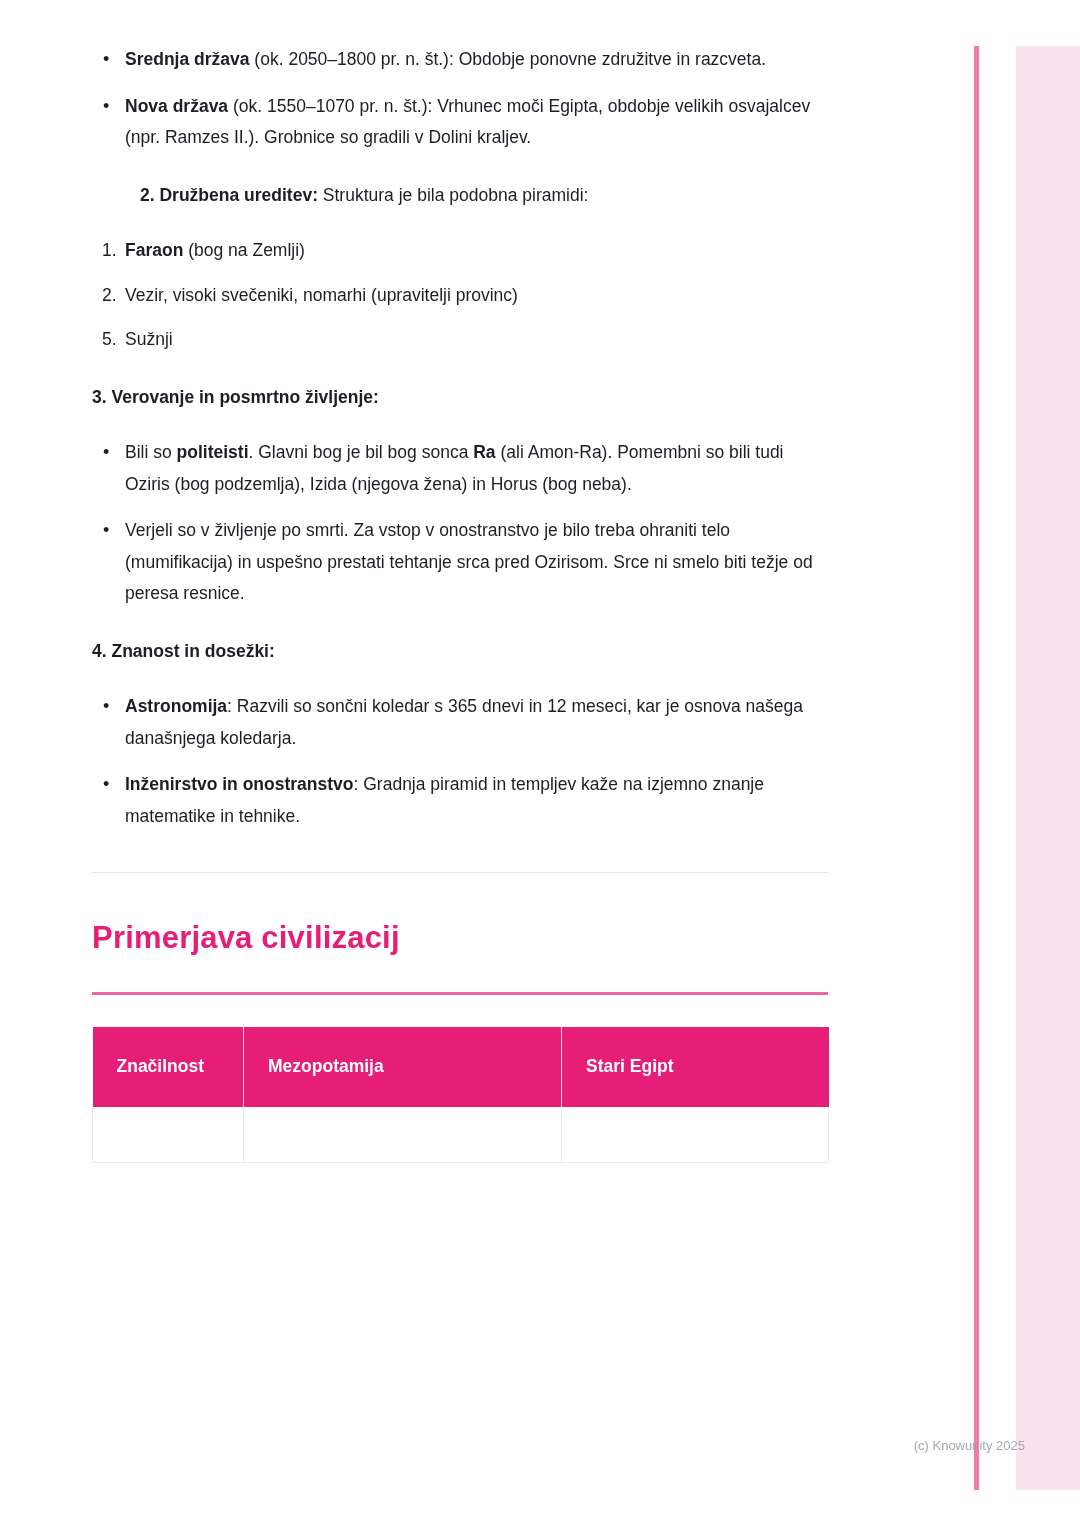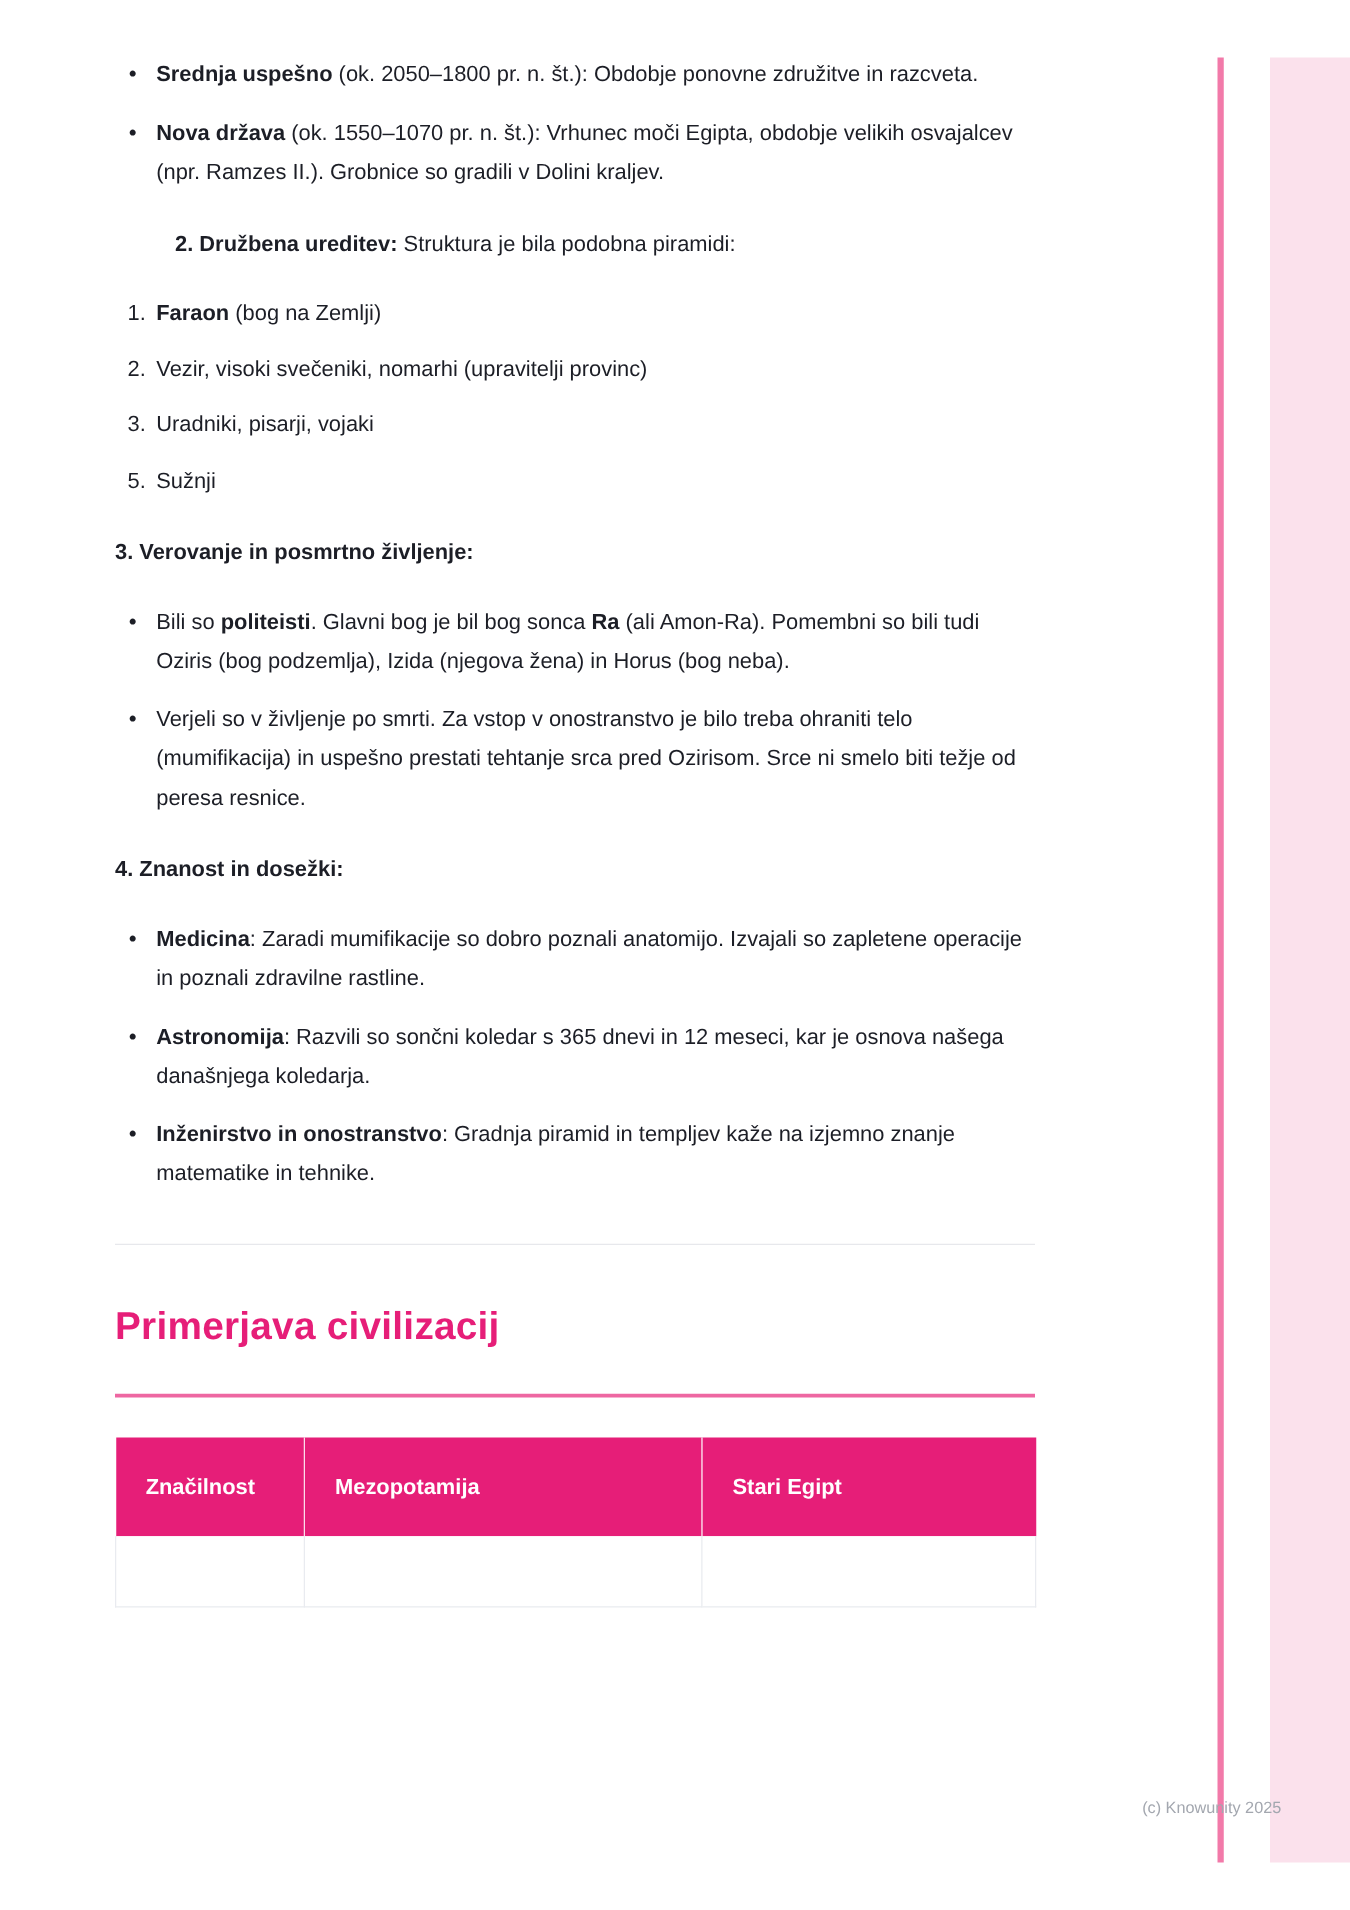--- a/index.html
+++ b/index.html
@@ -123,61 +123,55 @@
 
 <div class="page">
 
   <div class="accent-line"></div>
   <div class="accent-band"></div>
 
   <main class="content">
 
     <ul class="bullet-list">
       <li class="bullet-item">
-        <span class="rich"><span style="font-weight: 700;">Srednja uspešno</span><span> (ok. 2050–1800 pr. n. št.): Obdobje ponovne združitve in razcveta.</span></span>
+        <span class="rich"><span style="font-weight: 700;">Srednja država</span><span> (ok. 2050–1800 pr. n. št.): Obdobje ponovne združitve in razcveta.</span></span>
       </li>
       <li class="bullet-item">
         <span class="rich"><span style="font-weight: 700;">Nova država</span><span> (ok. 1550–1070 pr. n. št.): Vrhunec moči Egipta, obdobje velikih osvajalcev (npr. Ramzes II.). Grobnice so gradili v Dolini kraljev.</span></span>
       </li>
     </ul>
 
     <p class="section-heading"><span style="font-weight: 700; margin-left: 48px;">2. Družbena ureditev:</span><span> Struktura je bila podobna piramidi:</span></p>
 
     <ol class="num-list">
       <li class="num-item">
         <span class="num-marker">1.</span><span class="rich"><span style="font-weight: 700;">Faraon</span><span> (bog na Zemlji)</span></span>
       </li>
       <li class="num-item">
         <span class="num-marker">2.</span><span class="rich"><span>Vezir, visoki svečeniki, nomarhi (upravitelji provinc)</span></span>
       </li>
       <li class="num-item">
-        <span class="num-marker">3.</span><span class="rich"><span>Uradniki, pisarji, vojaki</span></span>
-      </li>
-      <li class="num-item">
         <span class="num-marker">5.</span><span class="rich"><span>Sužnji</span></span>
       </li>
     </ol>
 
     <p class="section-heading bold-only">3. Verovanje in posmrtno življenje:</p>
 
     <ul class="bullet-list">
       <li class="bullet-item">
         <span class="rich"><span>Bili so </span><span style="font-weight: 700;">politeisti</span><span>. Glavni bog je bil bog sonca </span><span style="font-weight: 700;">Ra</span><span> (ali Amon-Ra). Pomembni so bili tudi Oziris (bog podzemlja), Izida (njegova žena) in Horus (bog neba).</span></span>
       </li>
       <li class="bullet-item">
         <span class="rich"><span>Verjeli so v življenje po smrti. Za vstop v onostranstvo je bilo treba ohraniti telo (mumifikacija) in uspešno prestati tehtanje srca pred Ozirisom. Srce ni smelo biti težje od peresa resnice.</span></span>
       </li>
     </ul>
 
     <p class="section-heading bold-only">4. Znanost in dosežki:</p>
 
     <ul class="bullet-list">
-      <li class="bullet-item">
-        <span class="rich"><span style="font-weight: 700;">Medicina</span><span>: Zaradi mumifikacije so dobro poznali anatomijo. Izvajali so zapletene operacije in poznali zdravilne rastline.</span></span>
-      </li>
       <li class="bullet-item">
         <span class="rich"><span style="font-weight: 700;">Astronomija</span><span>: Razvili so sončni koledar s 365 dnevi in 12 meseci, kar je osnova našega današnjega koledarja.</span></span>
       </li>
       <li class="bullet-item">
         <span class="rich"><span style="font-weight: 700;">Inženirstvo in onostranstvo</span><span>: Gradnja piramid in templjev kaže na izjemno znanje matematike in tehnike.</span></span>
       </li>
     </ul>
 
     <hr class="divider">
 

